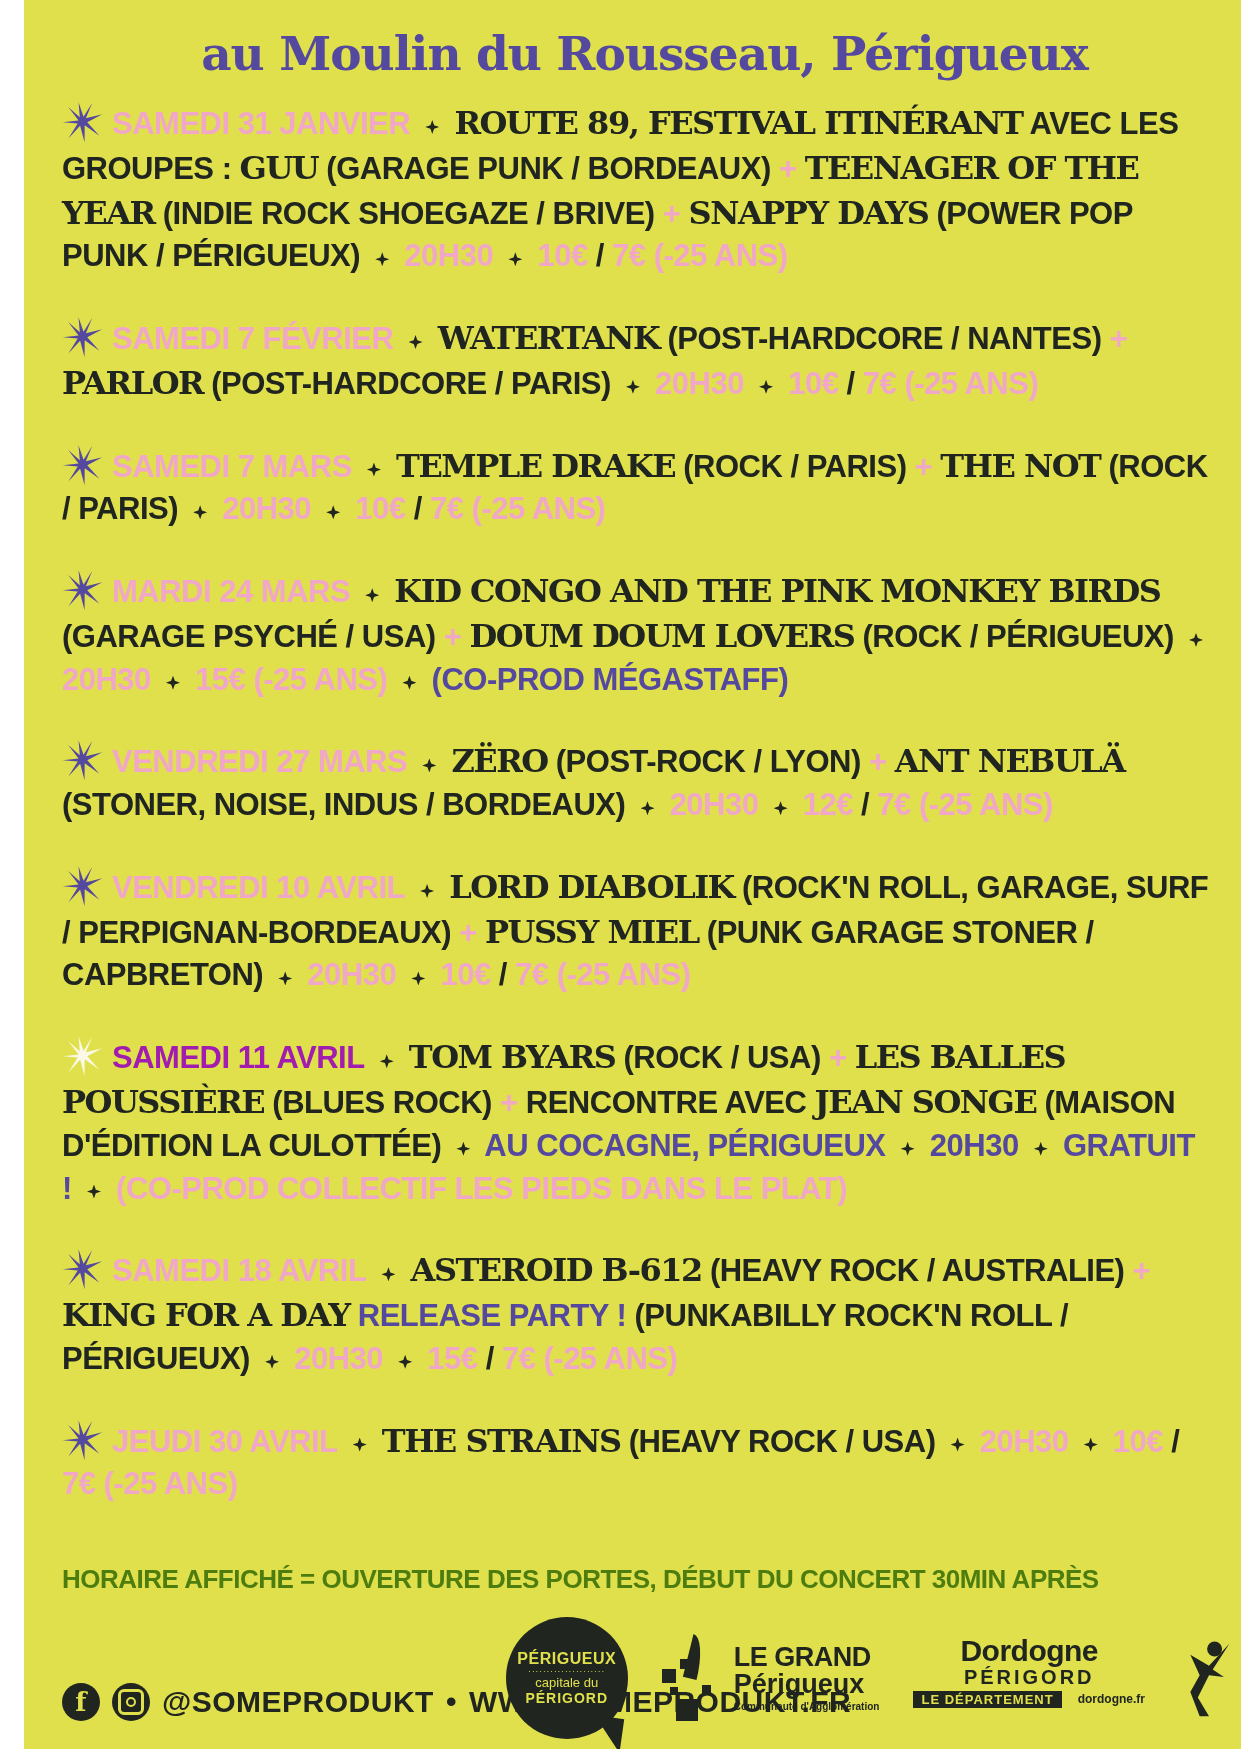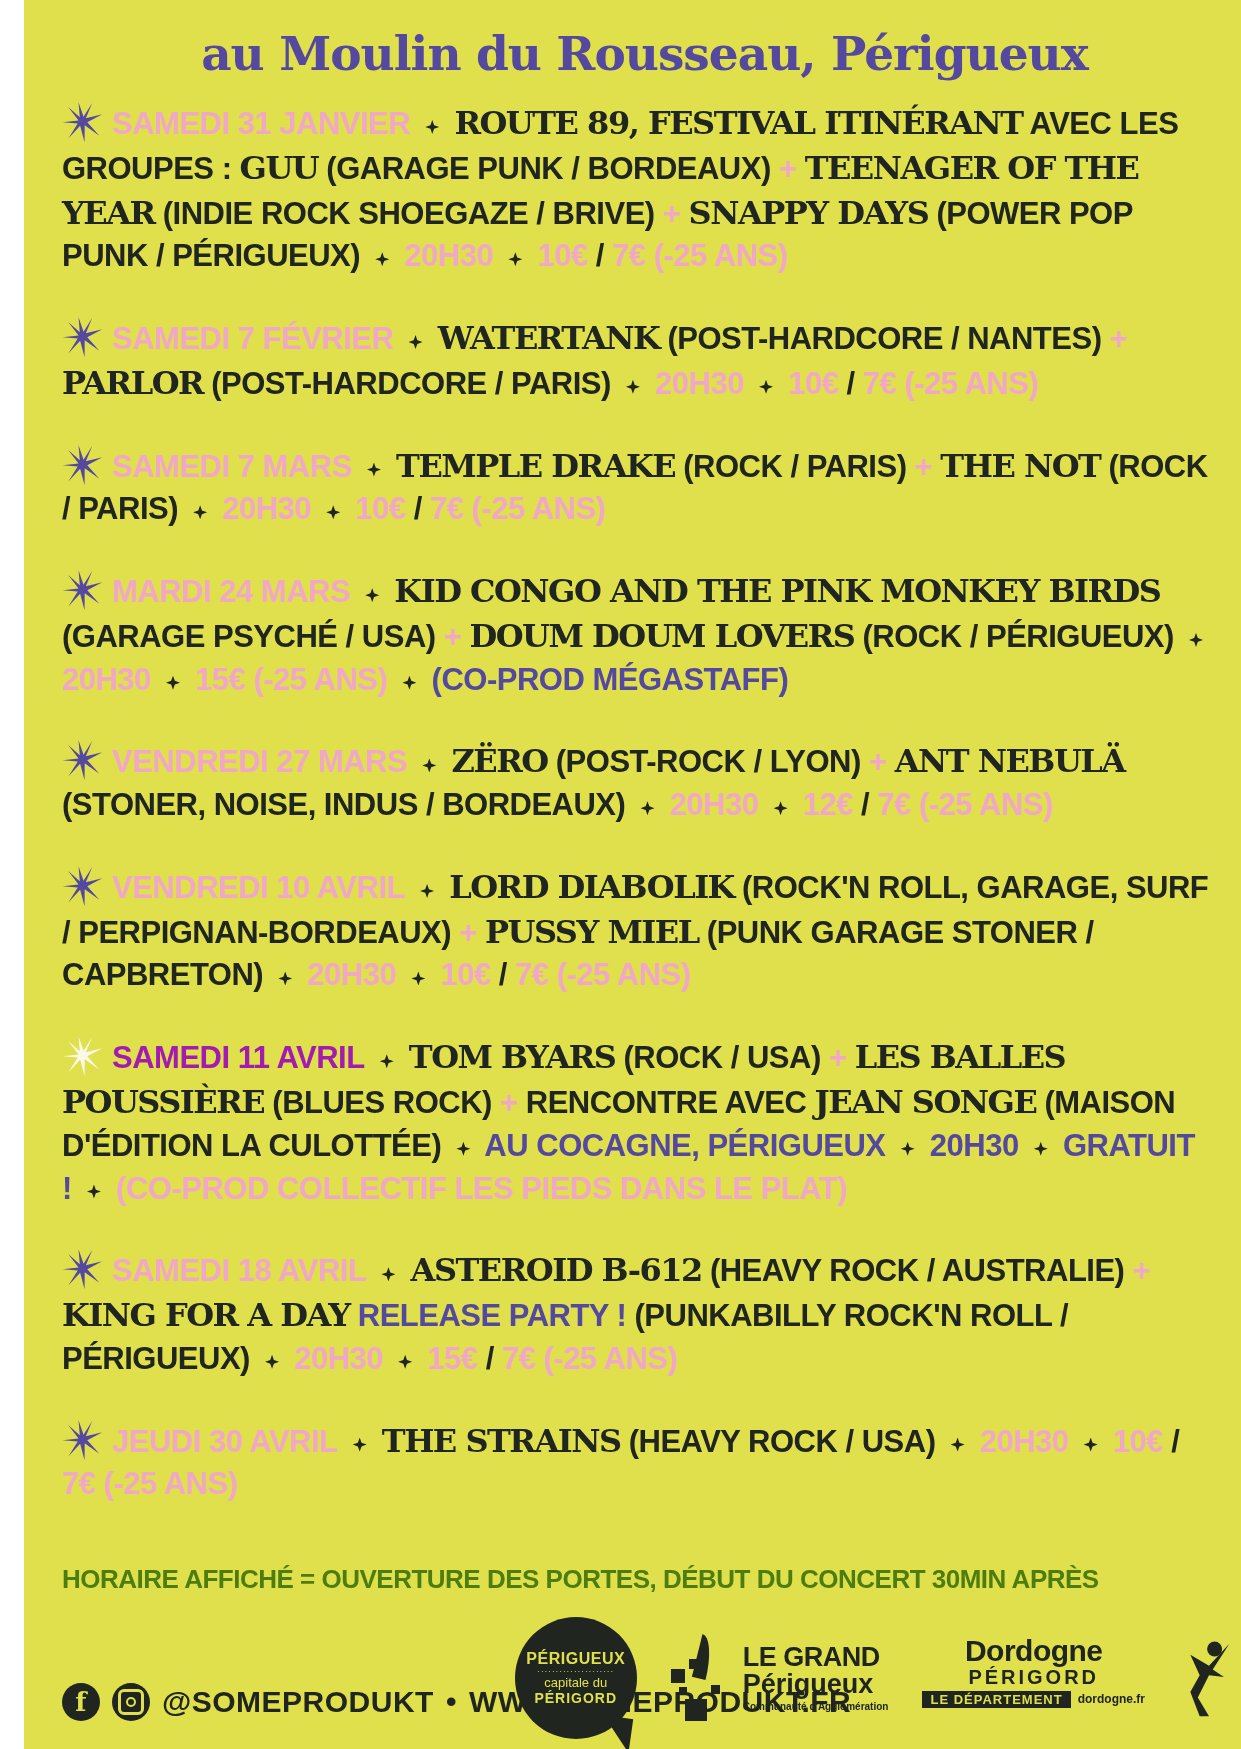--- a/index.html
+++ b/index.html
@@ -81,21 +81,21 @@
   .gp1{font-size:27px;font-weight:800;letter-spacing:-0.5px;}
   .gp2{font-size:27px;font-weight:700;font-style:normal;}
   .gp3{font-size:10px;font-weight:700;margin-top:4px;}
   
   .logo-dordogne{display:flex;align-items:flex-start;gap:4px;}
   .dd-text{text-align:center;line-height:1.05;}
   .dd1{font-size:30px;font-weight:800;letter-spacing:-0.5px;}
   .dd2{font-size:20px;font-weight:800;letter-spacing:3px;}
   .dd3row{display:flex;align-items:center;margin-top:3px;}
   .dd3{font-size:13px;font-weight:700;padding:2px 8px;letter-spacing:1px;}
-  .dd4{font-size:12px;font-weight:800;padding-left:7px;}
+  .dd4{font-size:12px;font-weight:800;padding-left:16px;}
   .dd-fig{width:56px;height:86px;}
 </style>
 <style>.ig-box::after{border-color:#dfe04c;}
    .seg-date{color:#f1a7c7;} .seg-date-purple{color:#a21caf;font-weight:800;}
    .seg-serif,.seg-sans{color:#21251f;}
    .seg-pink{color:#f1a7c7;} .seg-purple{color:#55489f;}
    .seg-plus{color:#f1a7c7;} .seg-dia{background:#21251f;}
    .logo-perigueux{background:#21251f;color:#dfe04c;}
    .logo-perigueux .tail{border-top-color:#21251f;}
    .logo-grand{color:#21251f;gap:16px;} .gp-cubes i{background:#21251f;}

